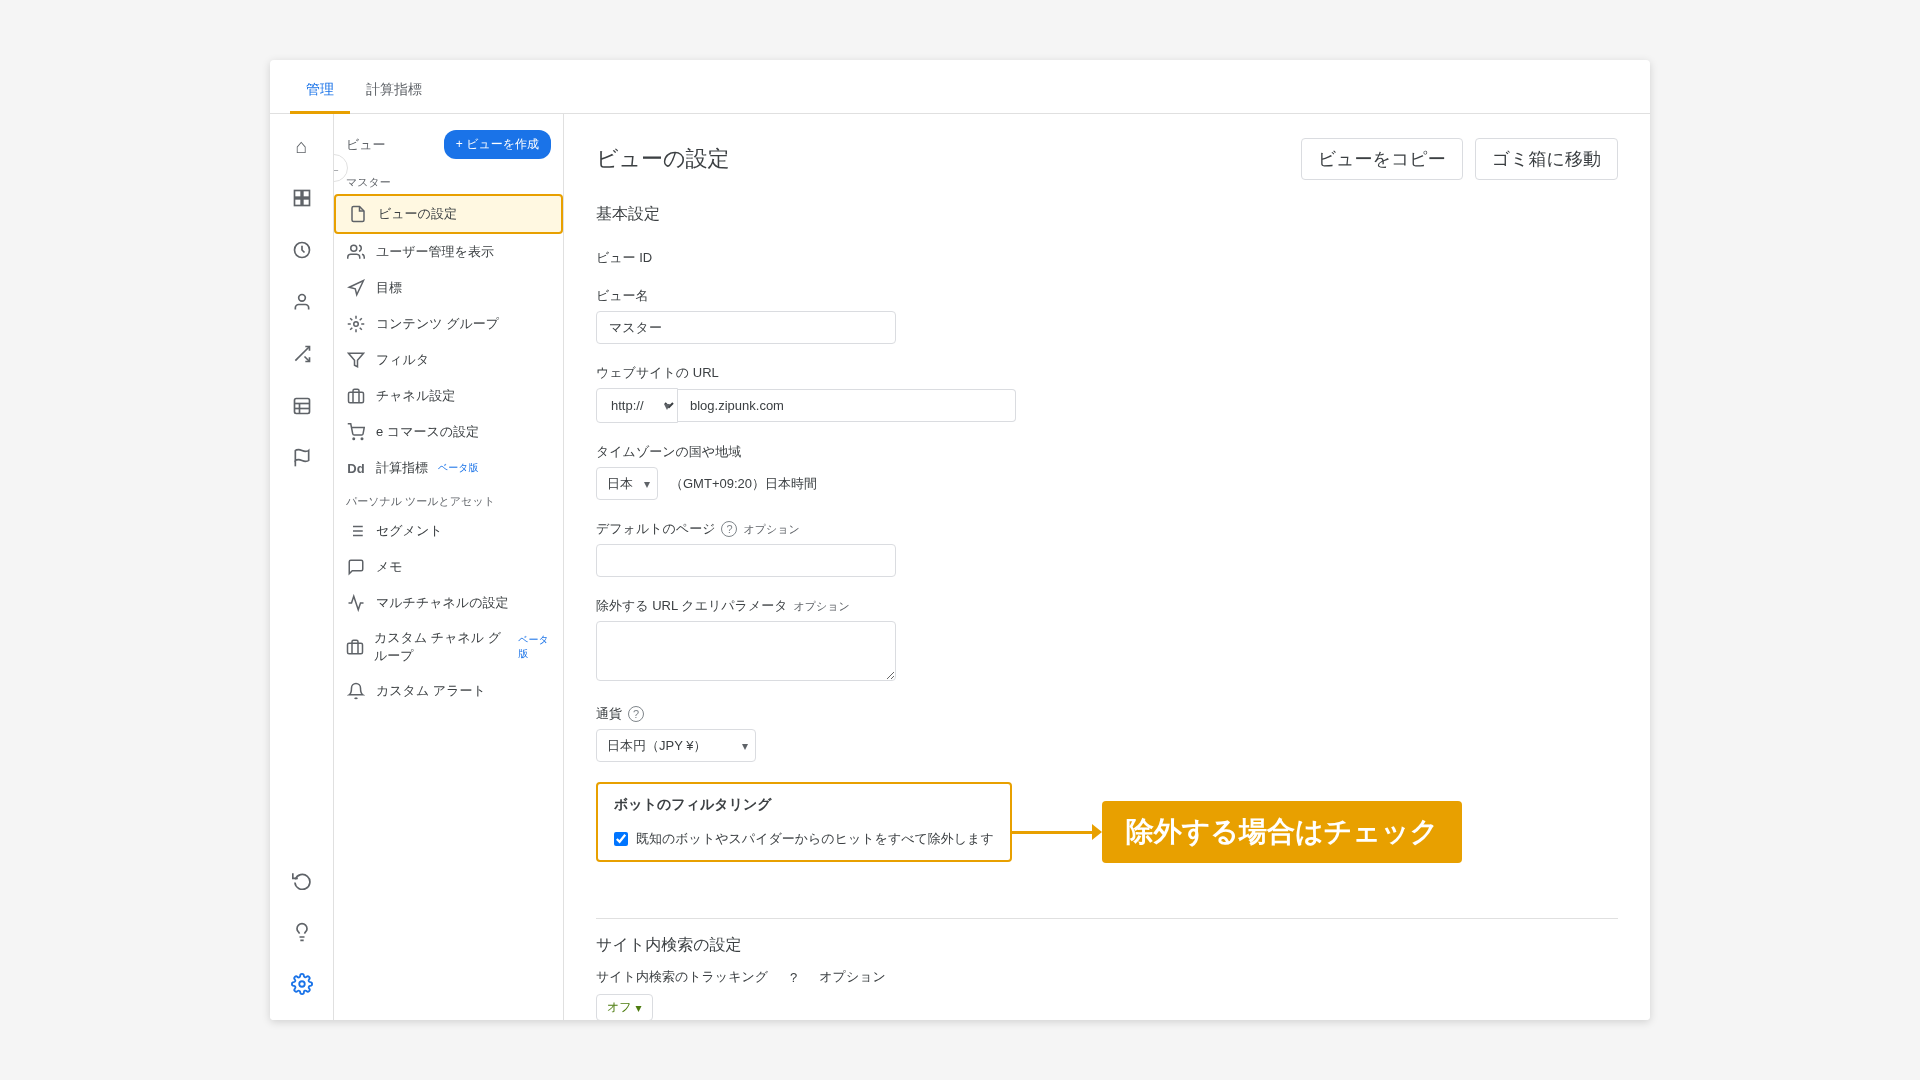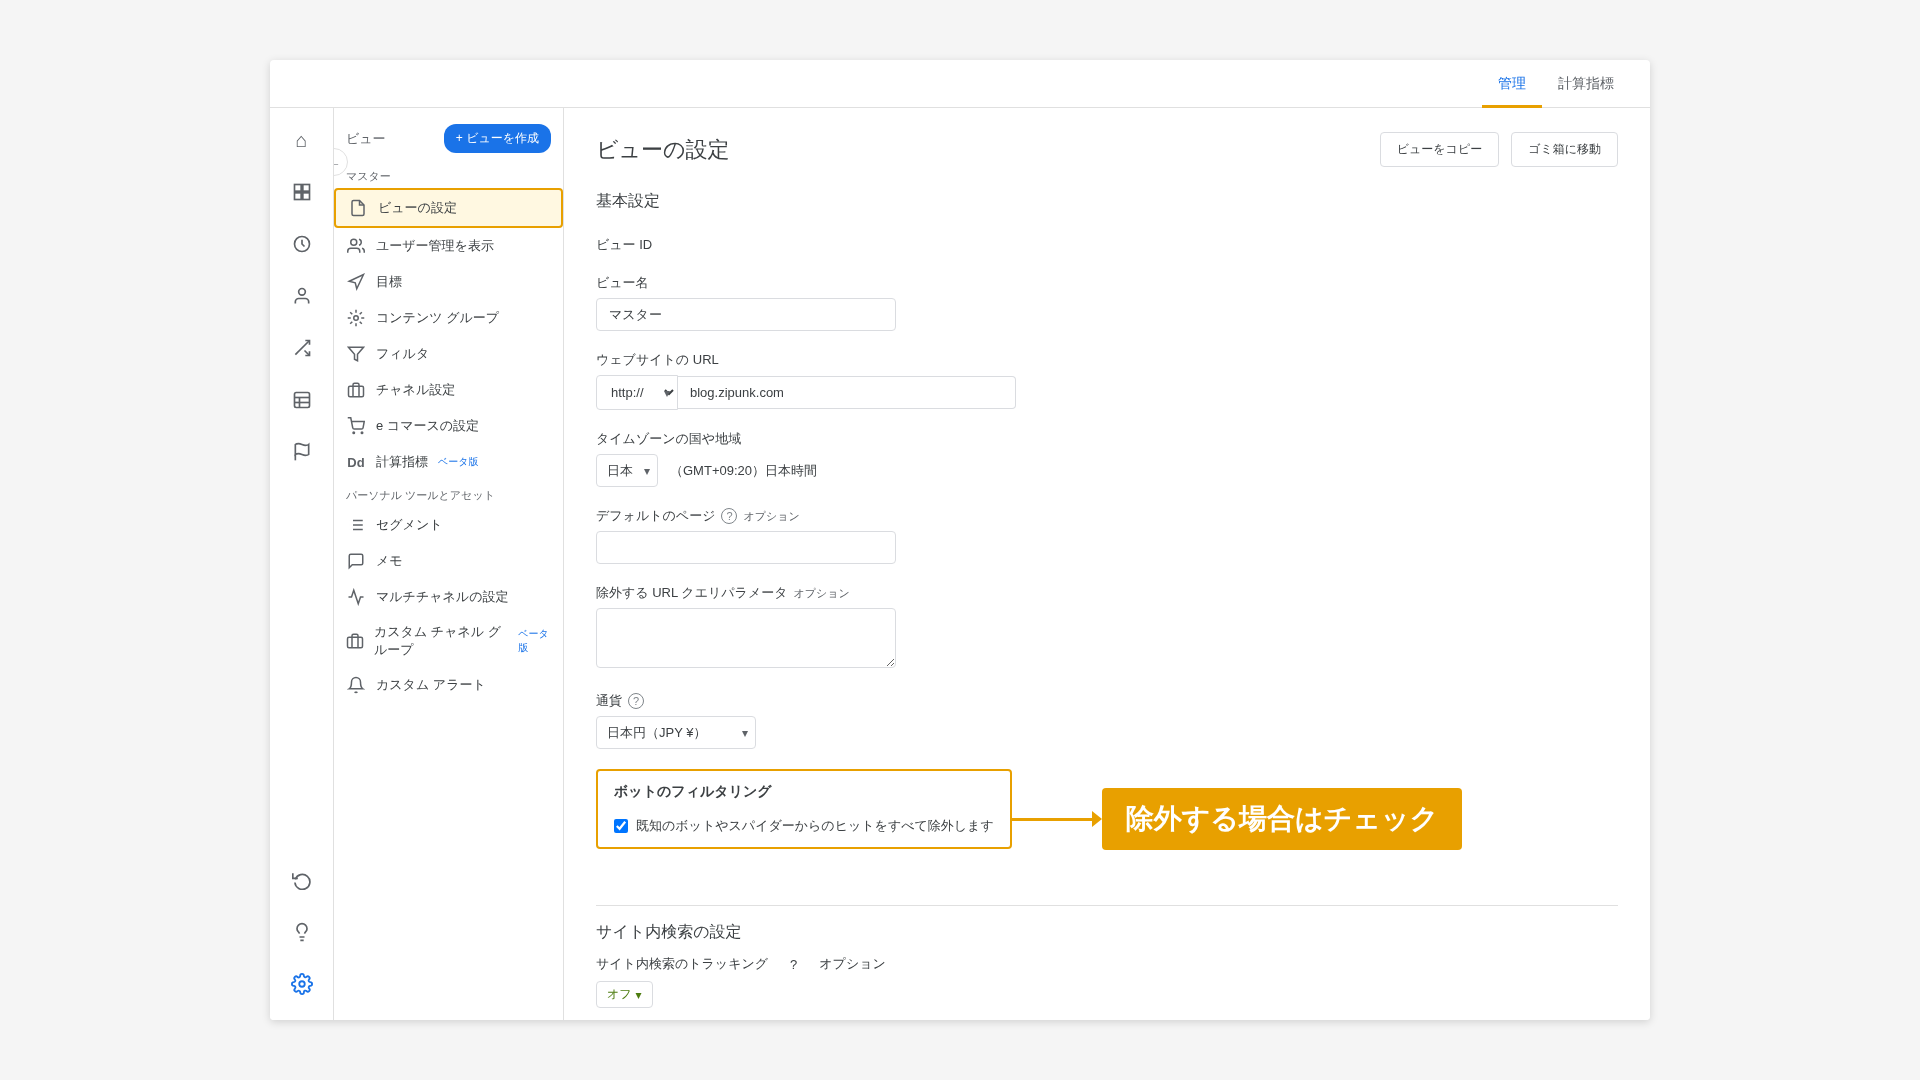--- a/index.html
+++ b/index.html
@@ -22,23 +22,22 @@
       display: flex;
       flex-direction: column;
       overflow: hidden;
     }
     
     .top-nav {
       display: flex;
       align-items: flex-end;
       border-bottom: 1px solid #e0e0e0;
       padding: 0 20px;
-      height: 48px;
+      height: 54px;
       flex-shrink: 0;
-      justify-content: flex-end;
     }
     .top-nav-tab {
       padding: 12px 16px;
       font-size: 14px;
       color: #5f6368;
       cursor: pointer;
       border-bottom: 3px solid transparent;
       margin-bottom: -1px;
     }
     .top-nav-tab.active {
@@ -188,21 +187,21 @@
     .content-actions {
       display: flex;
       gap: 12px;
     }
     .action-btn {
       border: 1px solid #dadce0;
       background: #fff;
       color: #3c4043;
       border-radius: 4px;
       padding: 8px 16px;
-      font-size: 12px;
+      font-size: 18px;
       cursor: pointer;
     }
     .section-title {
       font-size: 16px;
       color: #3c4043;
       margin-bottom: 16px;
       padding-bottom: 8px;
     }
     .form-group {
       margin-bottom: 20px;

